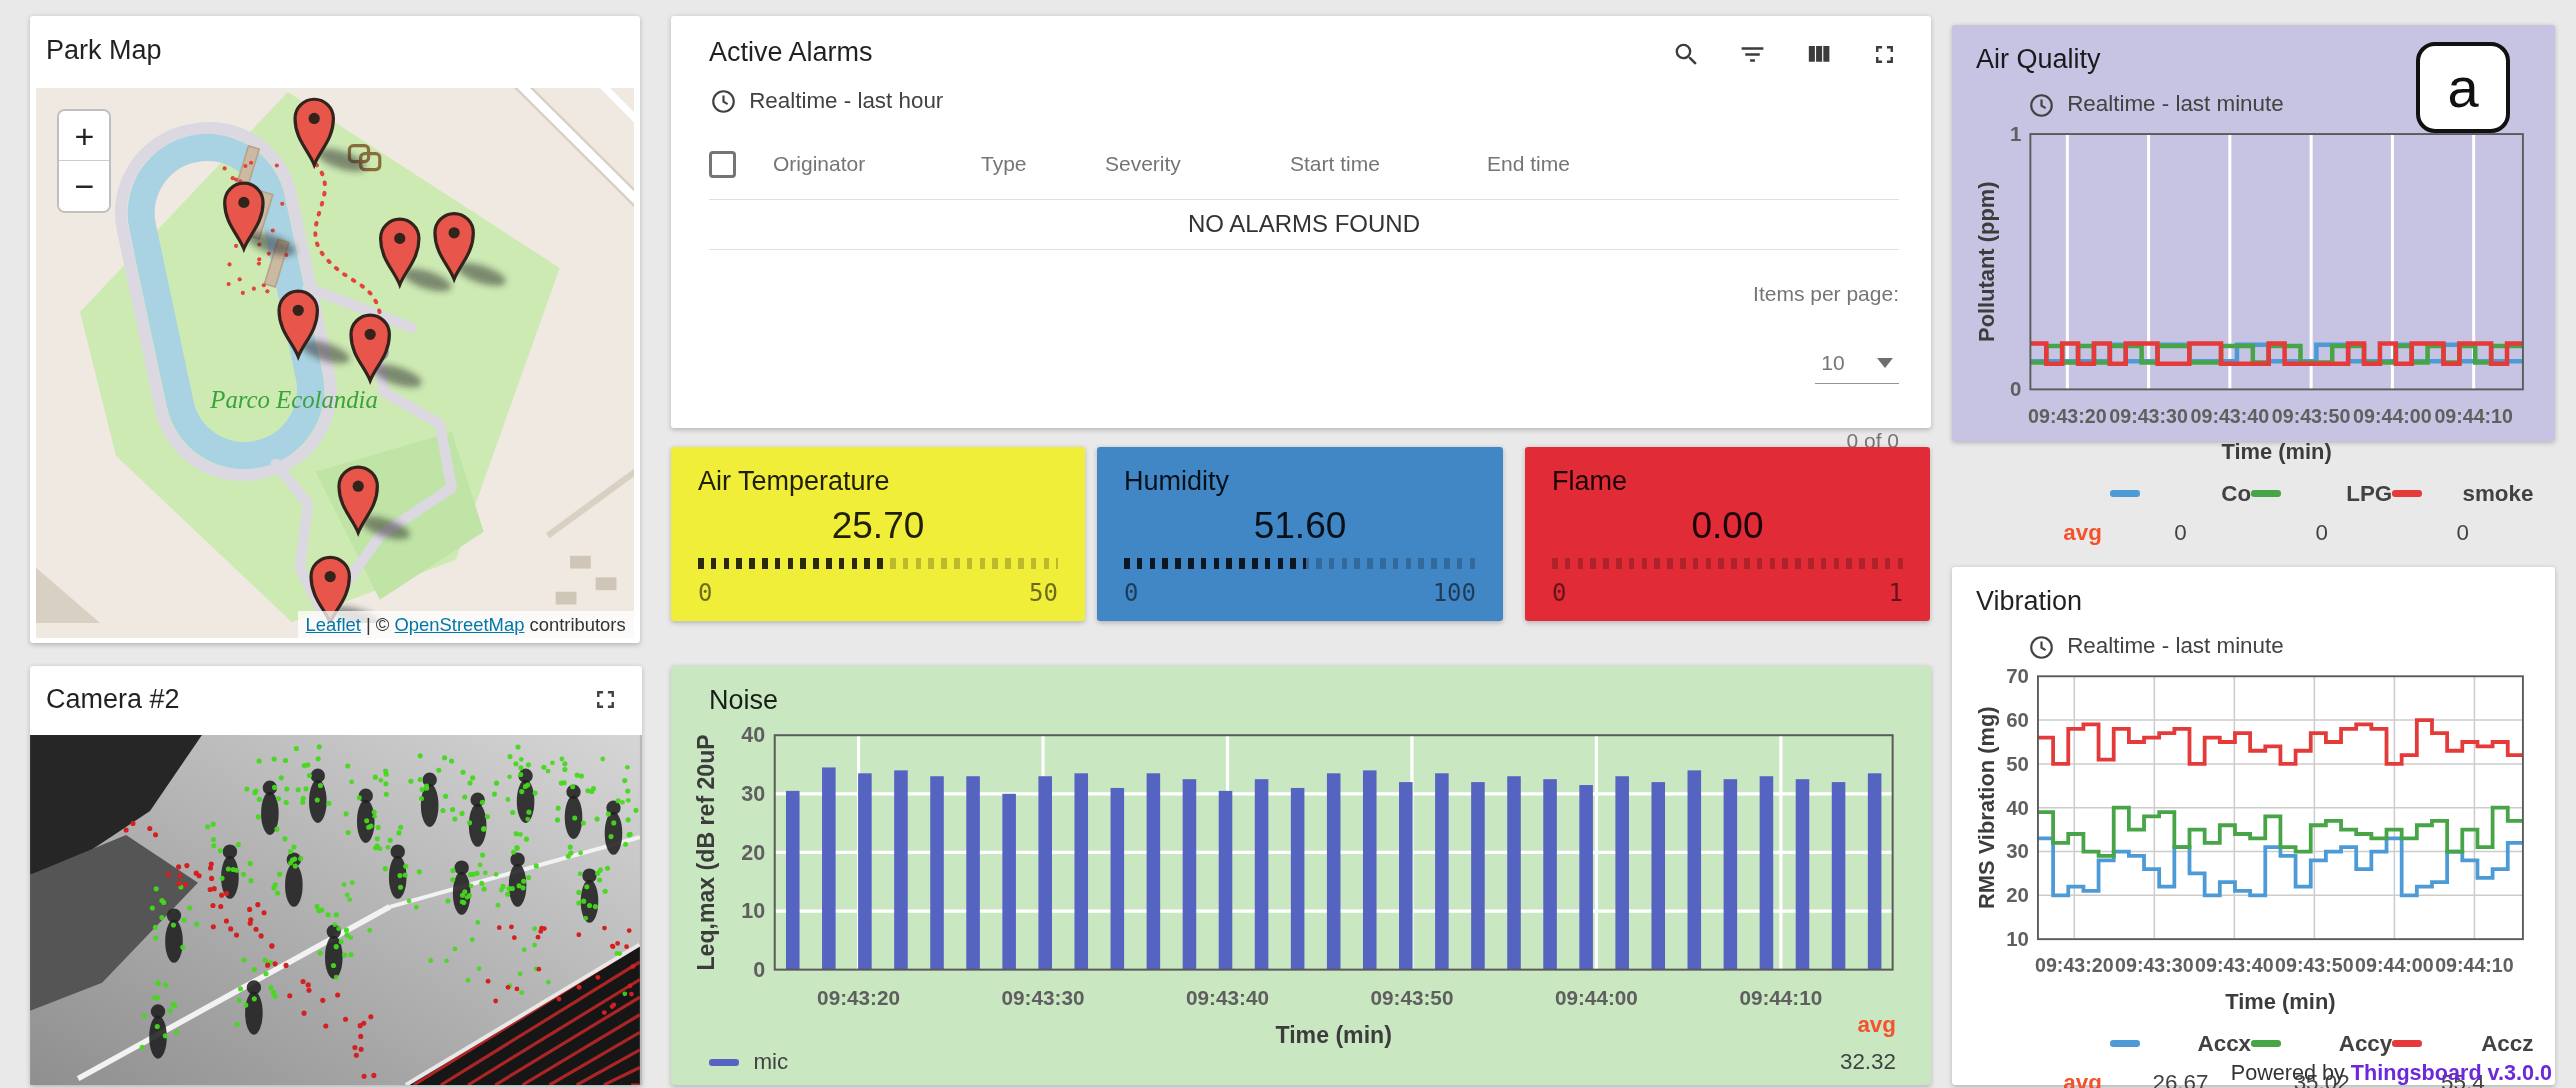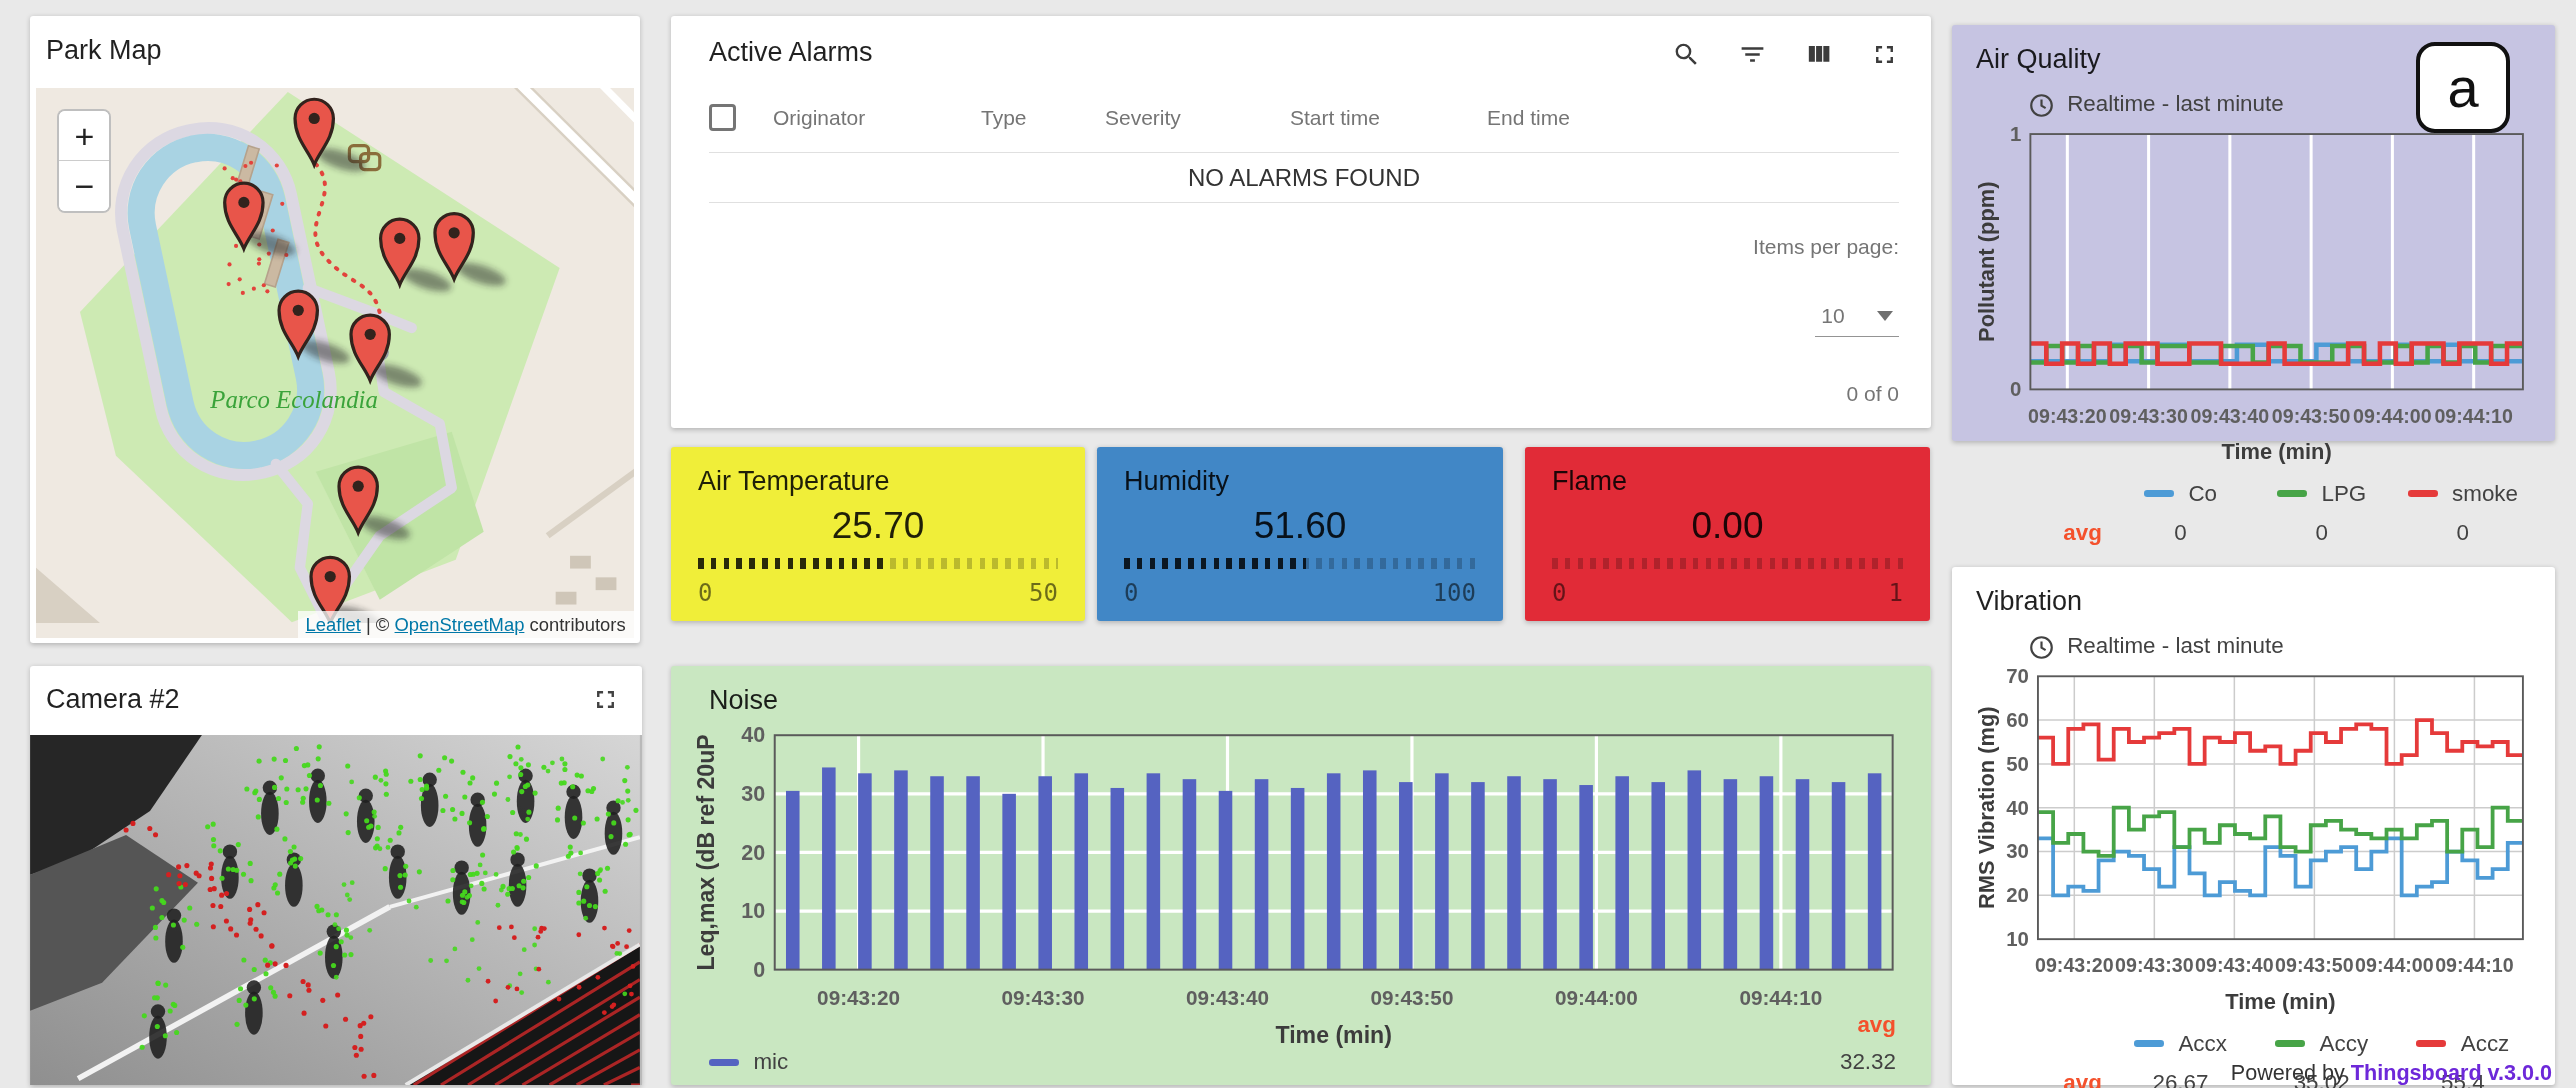--- a/index.html
+++ b/index.html
@@ -66,21 +66,21 @@
   .dash{width:30px;height:7.2px;border-radius:3.2px;background:#888;}
   .avg-label{color:#f4512c;font-weight:bold;font-size:22.4px;}
   .avg-val{font-size:22.4px;color:#424242;}
   .avg-stack{text-align:right;display:flex;flex-direction:column;gap:11.2px;}
   
   #airq{left:1952px;top:25px;width:603px;height:416px;padding:19px 21px 0 24px;}
   #vibration{left:1952px;top:567px;width:603px;height:518px;padding:19px 21px 0 24px;}
   #airq .timerow,#vibration .timerow{margin-left:51px;margin-top:12.8px;}
   #airq svg,#vibration svg{display:block;margin-top:3.2px;}
   .chart-footer{display:grid;grid-template-columns:24% 25.3% 25.3% 25.3%;row-gap:12.8px;margin-top:1.6px;}
-  .chart-footer .legend-item{justify-content:center;}
+  .chart-footer .legend-item{justify-content:space-between;font-weight:bold;}
   .chart-footer .avg-label{text-align:right;padding-right:8px;}
   .chart-footer .avg-val{text-align:center;}
   
   #a-badge{position:absolute;left:2416px;top:42px;width:94px;height:91px;background:#fff;border:4.8px solid #111;
     border-radius:19px;display:flex;align-items:center;justify-content:center;font-size:56px;color:#111;z-index:10;}
   #powered{position:absolute;right:24px;bottom:3.2px;font-size:21.6px;color:#333;white-space:nowrap;z-index:9;}
   #powered a{color:#6d28d9;font-weight:bold;text-decoration:none;cursor:pointer;}
 </style>
 </head>
 <body>
@@ -672,20 +672,27 @@
             <path fill="currentColor" d="M10 18h4v-2h-4v2zM3 6v2h18V6H3zm3 7h12v-2H6v2z"></path>
           </svg>
         <svg viewBox="0 0 24 24">
             <path fill="currentColor" d="M4 5v13h5V5H4zm6 13h5V5h-5v13zm6-13v13h5V5h-5z"></path>
           </svg>
         <svg viewBox="0 0 24 24">
             <path fill="currentColor" d="M7 14H5v5h5v-2H7v-3zm-2-4h2V7h3V5H5v5zm12 7h-3v2h5v-5h-2v3zM14 5v2h3v3h2V5h-5z"></path>
           </svg>
       </div>
     </div>
+    <div class="timerow">
+      <svg class="clock-icon" viewBox="0 0 24 24">
+        <path fill="none" stroke="#424242" stroke-width="1.8" d="M12 3.5a8.5 8.5 0 1 1 0 17 8.5 8.5 0 0 1 0-17z"></path>
+        <path fill="none" stroke="#424242" stroke-width="1.8" d="M12 7v5.2l3.4 2"></path>
+      </svg>
+      <span>Realtime - last hour</span>
+    </div>
     <div class="tbl-head">
       <div class="cb-col">
           <div class="checkbox"></div>
         </div>
       <div class="c1">Originator</div>
       <div class="c2">Type</div>
       <div class="c3">Severity</div>
       <div class="c4">Start time</div>
       <div class="c5">End time</div>
     </div>

